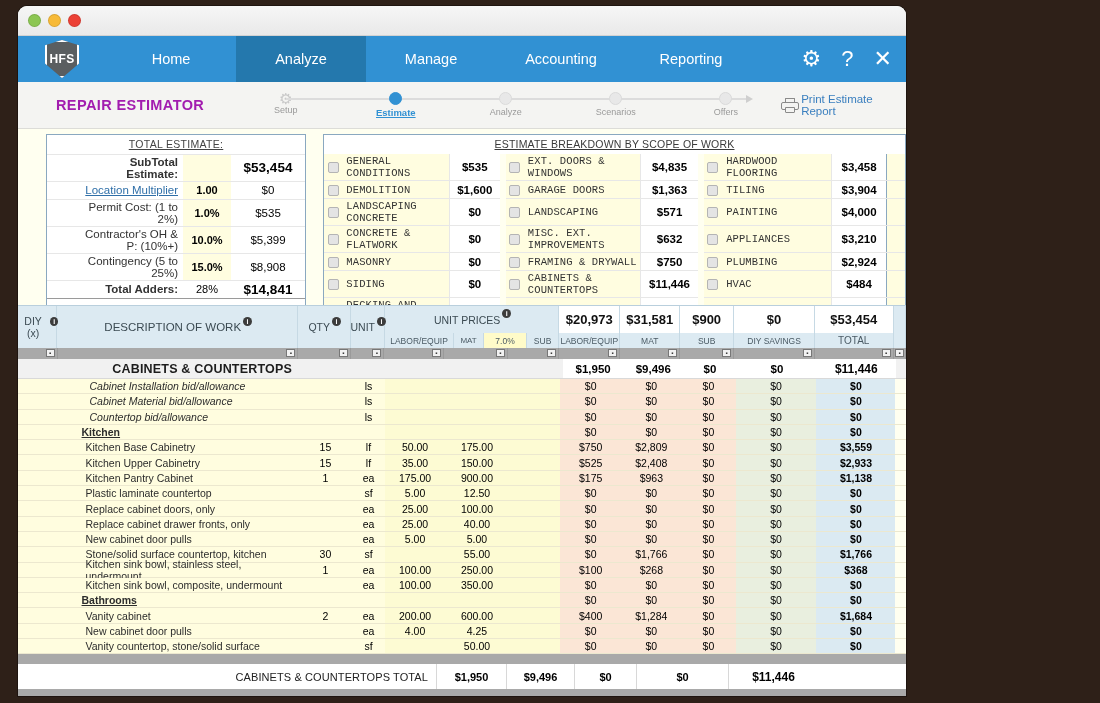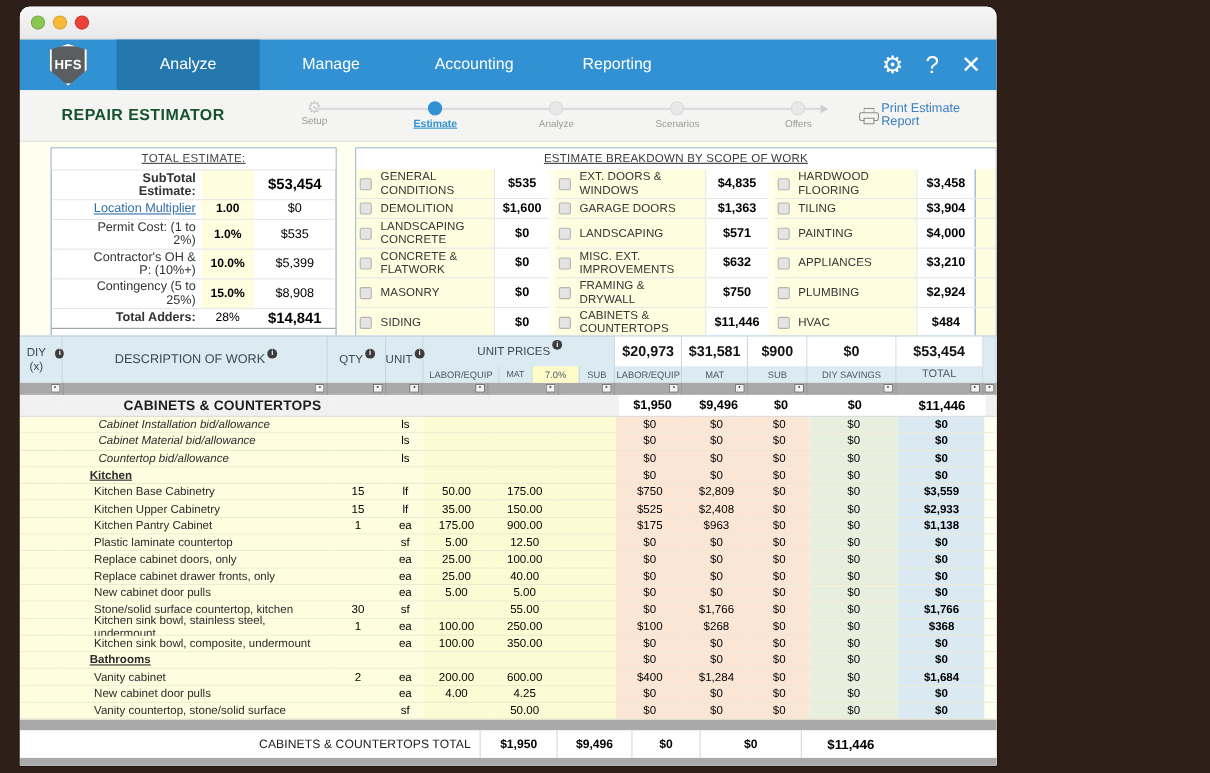--- a/index.html
+++ b/index.html
@@ -67,21 +67,21 @@
 
   
   #subheader {
     height: 47px;
     background: #f4f4f2;
     border-bottom: 1px solid #dcdcd8;
     display:flex; align-items:center;
     position: relative;
   }
   #page-title {
-    font-size: 14.5px; font-weight: bold; color: #14532d;
+    font-size: 14.5px; font-weight: bold; color: #a21caf;
     letter-spacing: .4px; padding-left: 38px; width: 270px;
   }
   #stepper { display:flex; align-items:flex-start; position:relative; }
   .step { width: 110px; text-align:center; position: relative; }
   .step .dot {
     width: 13px; height: 13px; border-radius:50%;
     background: #e8e8e8; border:1px solid #dadada;
     margin: 0 auto 2px; position:relative; z-index:2;
   }
   .step.done .dot { background: #3191d3; border-color:#3191d3; }
@@ -158,21 +158,21 @@
   #breakdown table { border-collapse: collapse; font-size:10.5px; }
   #breakdown td { height:18px; border-bottom:1px solid #e7e7e7; }
   .cbcell { width:22px; background:#fffde0; text-align:center; }
   .cb {
     display:inline-block; width:11px; height:11px;
     background:#e4e4e4; border:1px solid #b4b4b4; border-radius:2px;
     vertical-align:middle;
   }
   .bdname { background:#fffde0; color:#333; padding-left:4px; letter-spacing:.1px; }
   .bdval  { background:#fff; text-align:center; font-weight:bold; font-size:11.5px; border-left:1px solid #e7e7e7; }
-  .colC .bdname { width:124px; } .colC .bdval { width:66px; }
+  .colC .bdname { width:124px;font-family:Liberation Mono, monospace; } .colC .bdval { width:66px; }
   #breakdown .colsep { width:8px; background:#fffff0; border:none; }
   .stubcell { width:22px; background:#fffde0; border-left:1px solid #8aa8c0; }
 
   
   #datawrap { position:relative; background:#fff; }
   #colhead {
     background:#dceaf2; border-top:1px solid #b9cfdd; border-bottom:none;
     display:flex; align-items:stretch; height:43px;
     font-size:10.5px; color:#3b4a52;
   }
@@ -243,20 +243,23 @@
     <div class="light ly"></div>
     <div class="light lr"></div>
   </div>
 
   <div id="navbar">
     <div id="logo-wrap">
       <div class="shield">
         <span>HFS</span>
       </div>
     </div>
+    <div class="nav-tab">
+          <span>Home</span>
+        </div>
     <div class="nav-tab active">
           <span>Analyze</span>
         </div>
     <div class="nav-tab">
           <span>Manage</span>
         </div>
     <div class="nav-tab">
           <span>Accounting</span>
         </div>
     <div class="nav-tab">

